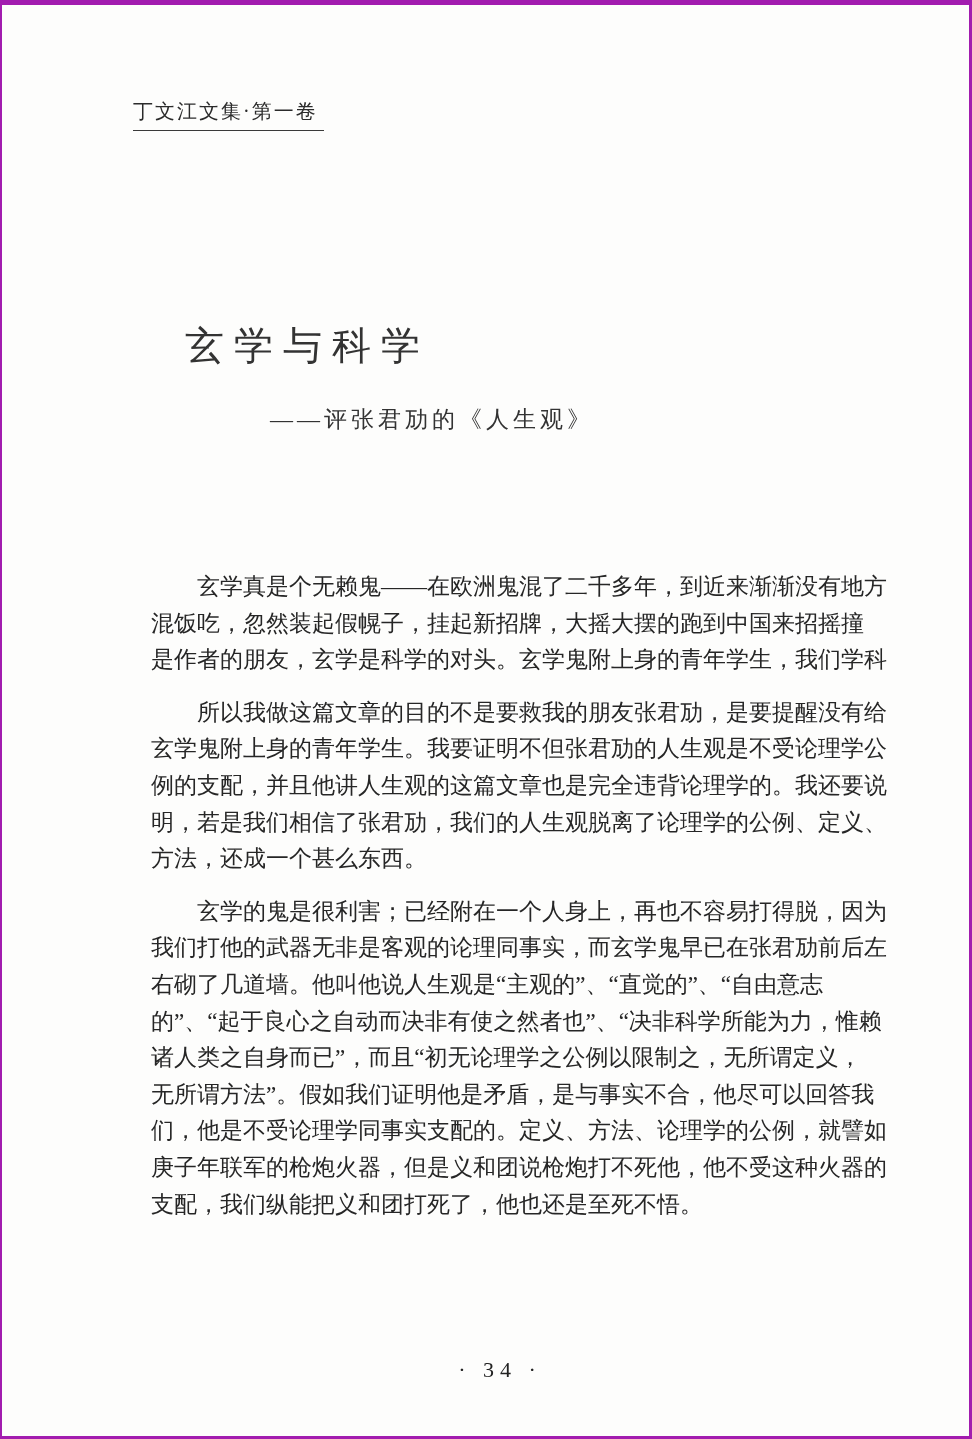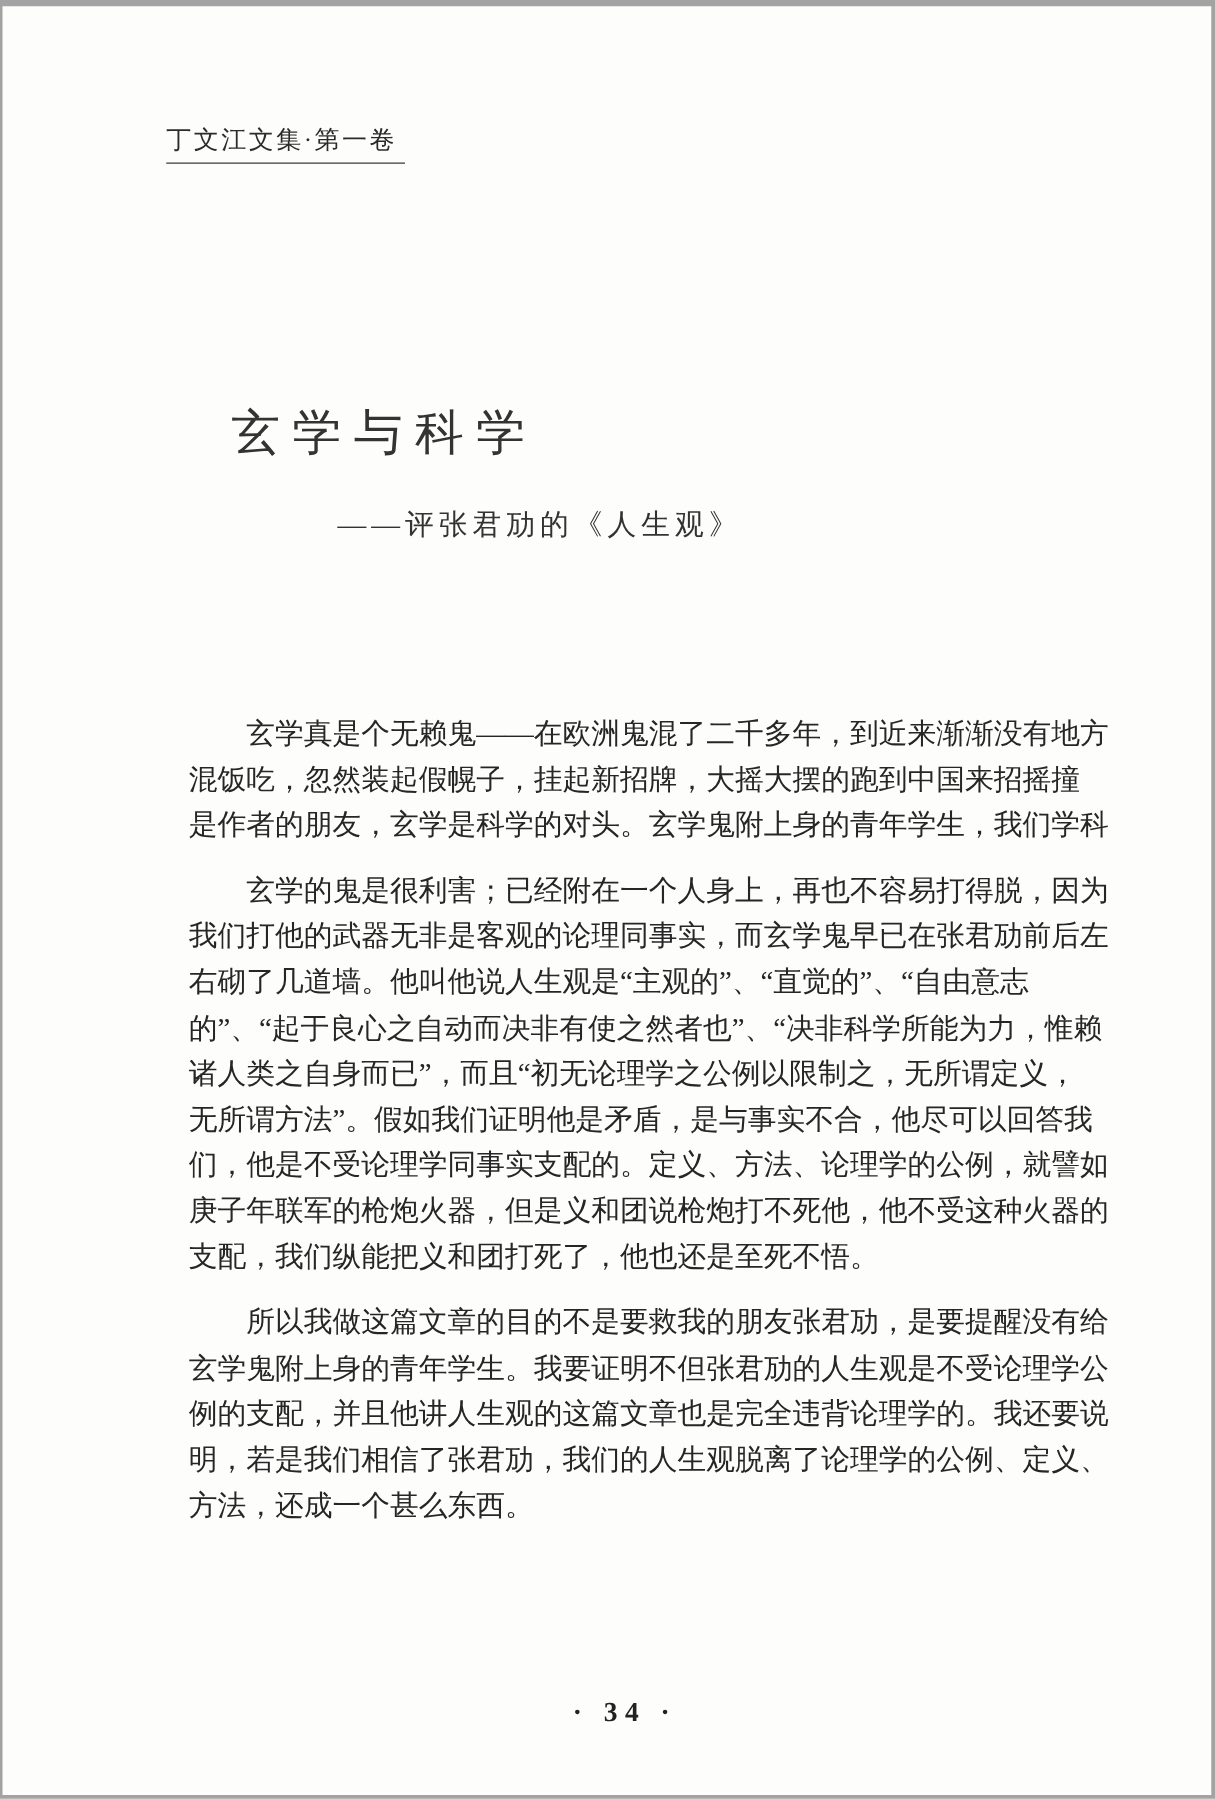--- a/index.html
+++ b/index.html
@@ -3,21 +3,21 @@
 <meta charset="utf-8">
 <style>
   html, body {
     margin: 0;
     padding: 0;
   }
   .scan {
     position: relative;
     width: 972px;
     height: 1439px;
-    background: #a3a3a3;               
+    background: #a21caf;               
     overflow: hidden;
     font-family: "Liberation Serif", "DejaVu Serif", serif;
   }
   .page {
     position: absolute;
     top: 5px; left: 2px; right: 3px; bottom: 3px;
     background: #fdfdfc;
     color: #222;
   }
   .running-header {
@@ -70,21 +70,20 @@
   .page-number {
     position: absolute;
     left: 133px;
     top: 1352px;
     width: 730px;
     text-align: center;
     font-size: 22px;
     letter-spacing: 6px;
     color: #222;
     white-space: nowrap;
-    font-weight: bold;
   }
 </style>
 </head>
 <body>
 
 <div class="scan">
   <div class="page">
 
     <div class="running-header">丁文江文集·第一卷</div>
 
@@ -94,37 +93,37 @@
 
     <div class="body-text">
 
       <div class="para">
         <div class="line first">玄学真是个无赖鬼——在欧洲鬼混了二千多年，到近来渐渐没有地方</div>
         <div class="line">混饭吃，忽然装起假幌子，挂起新招牌，大摇大摆的跑到中国来招摇撞</div>
         <div class="line">是作者的朋友，玄学是科学的对头。玄学鬼附上身的青年学生，我们学科</div>
       </div>
 
       <div class="para">
+        <div class="line first">所以我做这篇文章的目的不是要救我的朋友张君劢，是要提醒没有给</div>
+        <div class="line">玄学鬼附上身的青年学生。我要证明不但张君劢的人生观是不受论理学公</div>
+        <div class="line">例的支配，并且他讲人生观的这篇文章也是完全违背论理学的。我还要说</div>
+        <div class="line">明，若是我们相信了张君劢，我们的人生观脱离了论理学的公例、定义、</div>
+        <div class="line">方法，还成一个甚么东西。</div>
+      </div>
+
+      <div class="para">
         <div class="line first">玄学的鬼是很利害；已经附在一个人身上，再也不容易打得脱，因为</div>
         <div class="line">我们打他的武器无非是客观的论理同事实，而玄学鬼早已在张君劢前后左</div>
         <div class="line">右砌了几道墙。他叫他说人生观是“主观的”、“直觉的”、“自由意志</div>
         <div class="line">的”、“起于良心之自动而决非有使之然者也”、“决非科学所能为力，惟赖</div>
         <div class="line">诸人类之自身而已”，而且“初无论理学之公例以限制之，无所谓定义，</div>
         <div class="line">无所谓方法”。假如我们证明他是矛盾，是与事实不合，他尽可以回答我</div>
         <div class="line">们，他是不受论理学同事实支配的。定义、方法、论理学的公例，就譬如</div>
         <div class="line">庚子年联军的枪炮火器，但是义和团说枪炮打不死他，他不受这种火器的</div>
         <div class="line">支配，我们纵能把义和团打死了，他也还是至死不悟。</div>
       </div>
 
-      <div class="para">
-        <div class="line first">所以我做这篇文章的目的不是要救我的朋友张君劢，是要提醒没有给</div>
-        <div class="line">玄学鬼附上身的青年学生。我要证明不但张君劢的人生观是不受论理学公</div>
-        <div class="line">例的支配，并且他讲人生观的这篇文章也是完全违背论理学的。我还要说</div>
-        <div class="line">明，若是我们相信了张君劢，我们的人生观脱离了论理学的公例、定义、</div>
-        <div class="line">方法，还成一个甚么东西。</div>
-      </div>
-
     </div>
 
     <div class="page-number">· 34 ·</div>
 
   </div>
 </div>
 
 </body></html>

